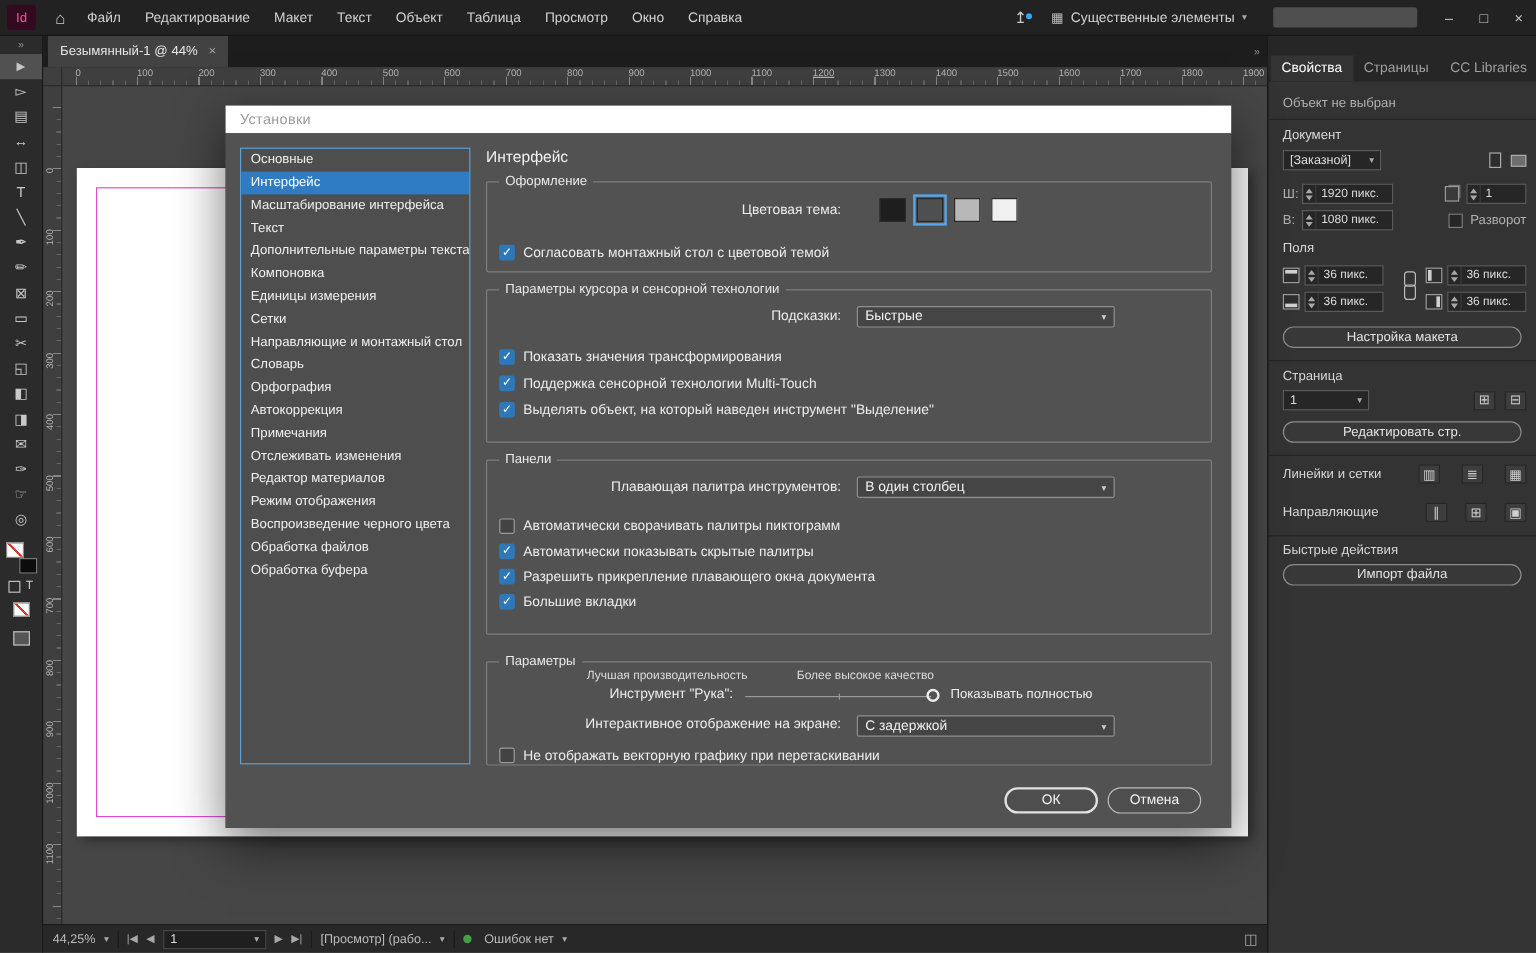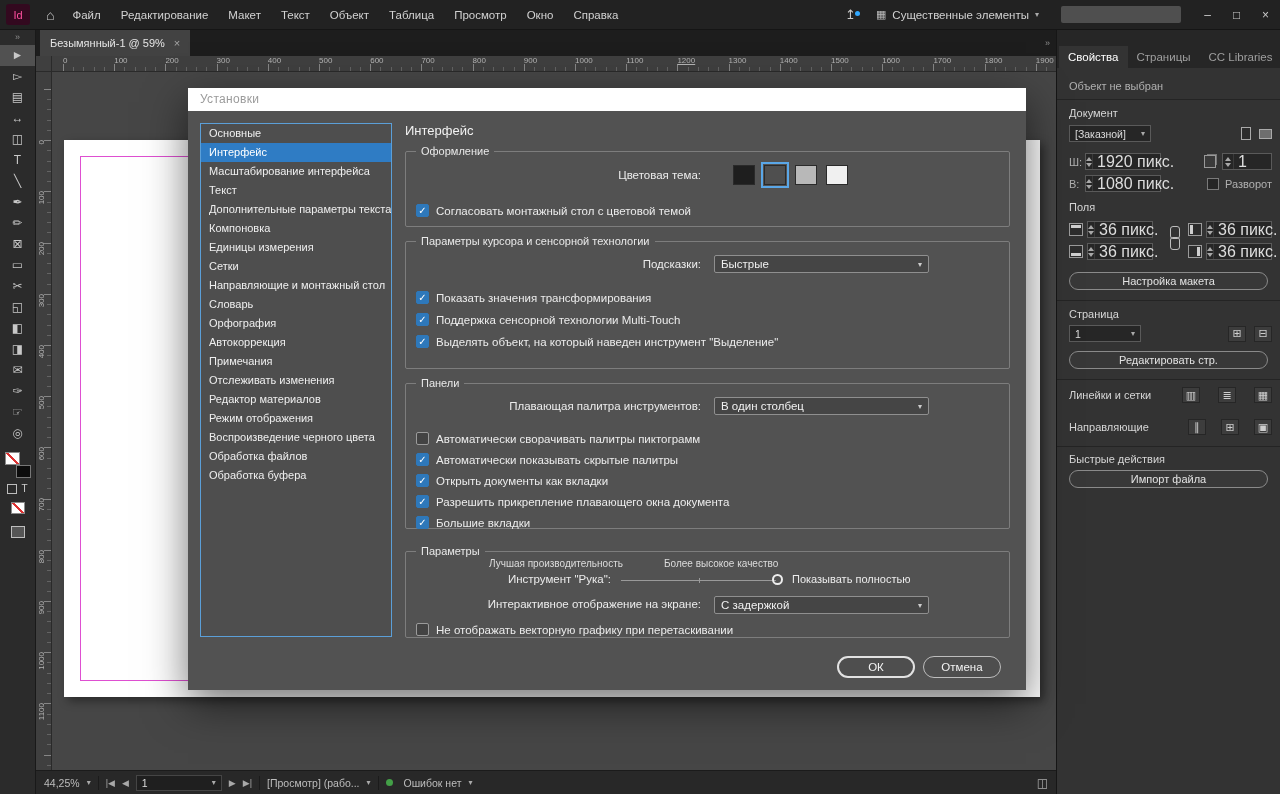--- a/index.html
+++ b/index.html
@@ -105,21 +105,21 @@
   .ptab.active{background:#333;color:#fff}
   .prow{position:absolute;left:12px;right:8px;display:flex;align-items:center}
   .pdiv{position:absolute;left:0;right:0;height:1px;background:#242424}
   .plabel{font-size:11px;color:#d6d6d6}
   .pdim{font-size:11px;color:#b0b0b0}
   .psel{height:17px;background:#262626;border:1px solid #5a5a5a;display:flex;align-items:center;padding:0 5px;font-size:10.5px;color:#ddd}
   .sf{display:flex;align-items:center;height:17px;background:#262626;border:1px solid #5a5a5a;padding-right:3px}
   .st{width:11px;height:100%;display:flex;flex-direction:column;align-items:center;justify-content:center;gap:2px;border-right:1px solid #3a3a3a;margin-right:4px}
   .tri-up{width:0;height:0;border-left:3px solid transparent;border-right:3px solid transparent;border-bottom:4px solid #a8a8a8}
   .tri-dn{width:0;height:0;border-left:3px solid transparent;border-right:3px solid transparent;border-top:4px solid #a8a8a8}
-  .sfval{font-size:16px;color:#ddd;white-space:nowrap}
+  .sfval{font-size:10px;color:#ddd;white-space:nowrap}
   .pbtn{position:absolute;left:12px;right:12px;height:18px;border:1px solid #8a8a8a;border-radius:9px;background:#383838;color:#e2e2e2;font-size:11px;display:flex;align-items:center;justify-content:center}
   .pcb{width:12px;height:12px;border:1px solid #7a7a7a;background:#262626;margin-right:6px}
   .micon{width:14px;height:13px;border:1px solid #9a9a9a;background:#2d2d2d;position:relative;margin-right:4px}
   .micon.mt::after{content:"";position:absolute;left:1px;right:1px;top:1px;height:3px;background:#cfcfcf}
   .micon.mb::after{content:"";position:absolute;left:1px;right:1px;bottom:1px;height:3px;background:#cfcfcf}
   .micon.ml::after{content:"";position:absolute;top:1px;bottom:1px;left:1px;width:3px;background:#cfcfcf}
   .micon.mr::after{content:"";position:absolute;top:1px;bottom:1px;right:1px;width:3px;background:#cfcfcf}
   .chain{position:absolute;left:113px;top:196px;width:8px;height:24px}
   .chain::before{content:"";position:absolute;left:0;top:0;width:8px;height:11px;border:1px solid #bdbdbd;border-radius:3px}
   .chain::after{content:"";position:absolute;left:0;bottom:0;width:8px;height:11px;border:1px solid #bdbdbd;border-radius:3px}
@@ -165,21 +165,21 @@
   <input class="searchbox" value="" style="">
   <div class="winbtns">
     <span class="winbtn">–</span>
     <span class="winbtn">□</span>
     <span class="winbtn">×</span>
   </div>
 </div>
 
 <div class="tabstrip">
   <div class="doctab">
-    <span>Безымянный-1 @ 59%</span>
+    <span>Безымянный-1 @ 44%</span>
     <span class="tabclose">×</span>
   </div>
   <span class="dockchev">»</span>
 </div>
 
 <div class="toolbar">
   <span class="tbchev">»</span>
   <div>
 
   <div class="tool active">►</div>
@@ -348,24 +348,20 @@
             <div class="chkrow">
               <span class="cb"></span>
               <span class="cblabel">Автоматически сворачивать палитры пиктограмм</span>
             </div>
 
             <div class="chkrow checked">
               <span class="cb"></span>
               <span class="cblabel">Автоматически показывать скрытые палитры</span>
             </div>
 
-            <div class="chkrow checked">
-              <span class="cb"></span>
-              <span class="cblabel">Открыть документы как вкладки</span>
-            </div>
 
             <div class="chkrow checked">
               <span class="cb"></span>
               <span class="cblabel">Разрешить прикрепление плавающего окна документа</span>
             </div>
 
             <div class="chkrow checked">
               <span class="cb"></span>
               <span class="cblabel">Большие вкладки</span>
             </div>

